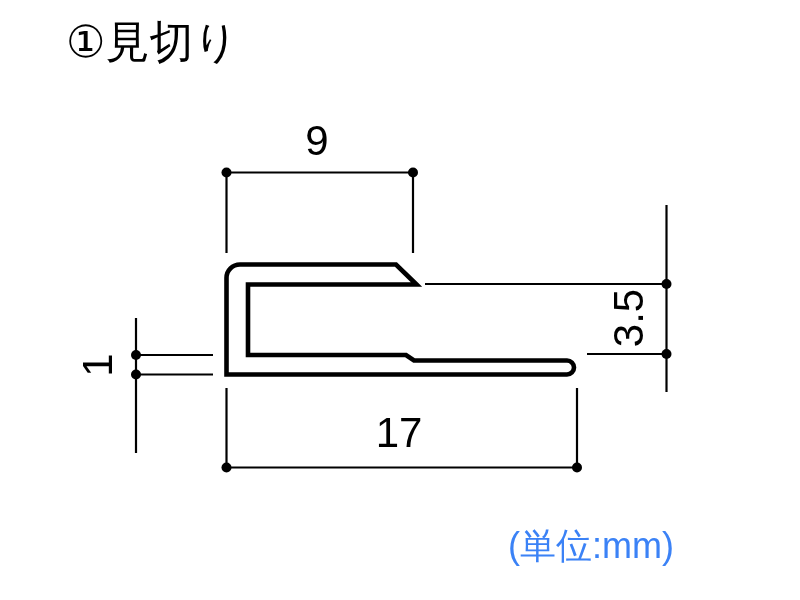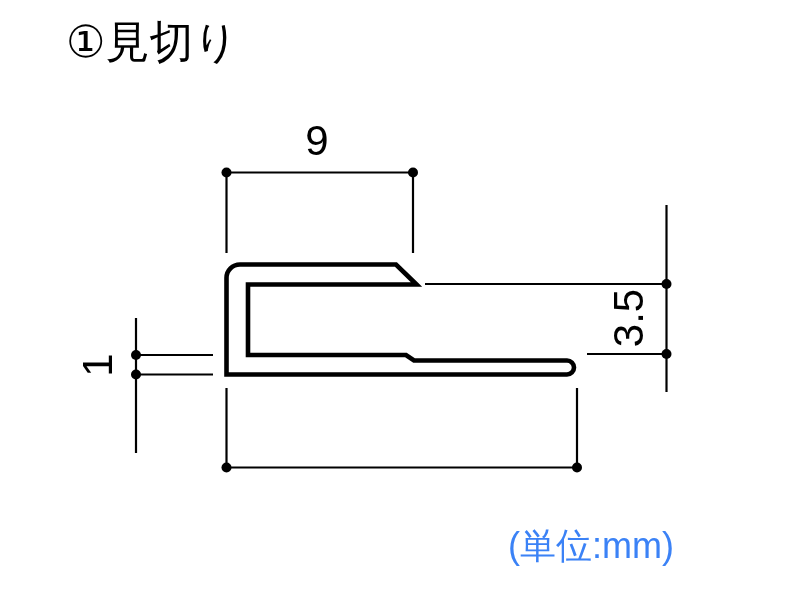--- a/index.html
+++ b/index.html
@@ -121,16 +121,19 @@
   </div>
 
   <div class="dim-label rot" style="left:569px; top:258px; width:120px; height:120px;">
     <span>3.5</span>
   </div>
 
   <div class="dim-label rot" style="left:48px; top:315px; width:100px; height:100px;">
     <span>1</span>
   </div>
 
+  <div class="dim-label" style="left:349px; top:408px; width:100px; height:50px;">
+    <span>17</span>
+  </div>
 
   <div class="unit-label">(単位:mm)</div>
 
 </div>
 
 </body></html>

